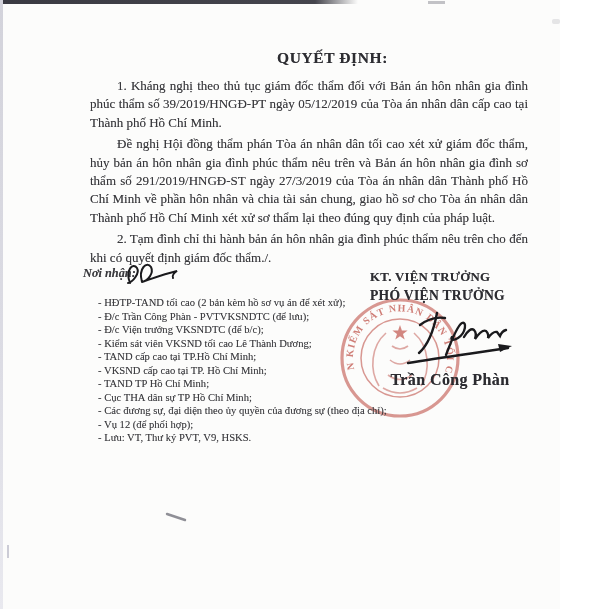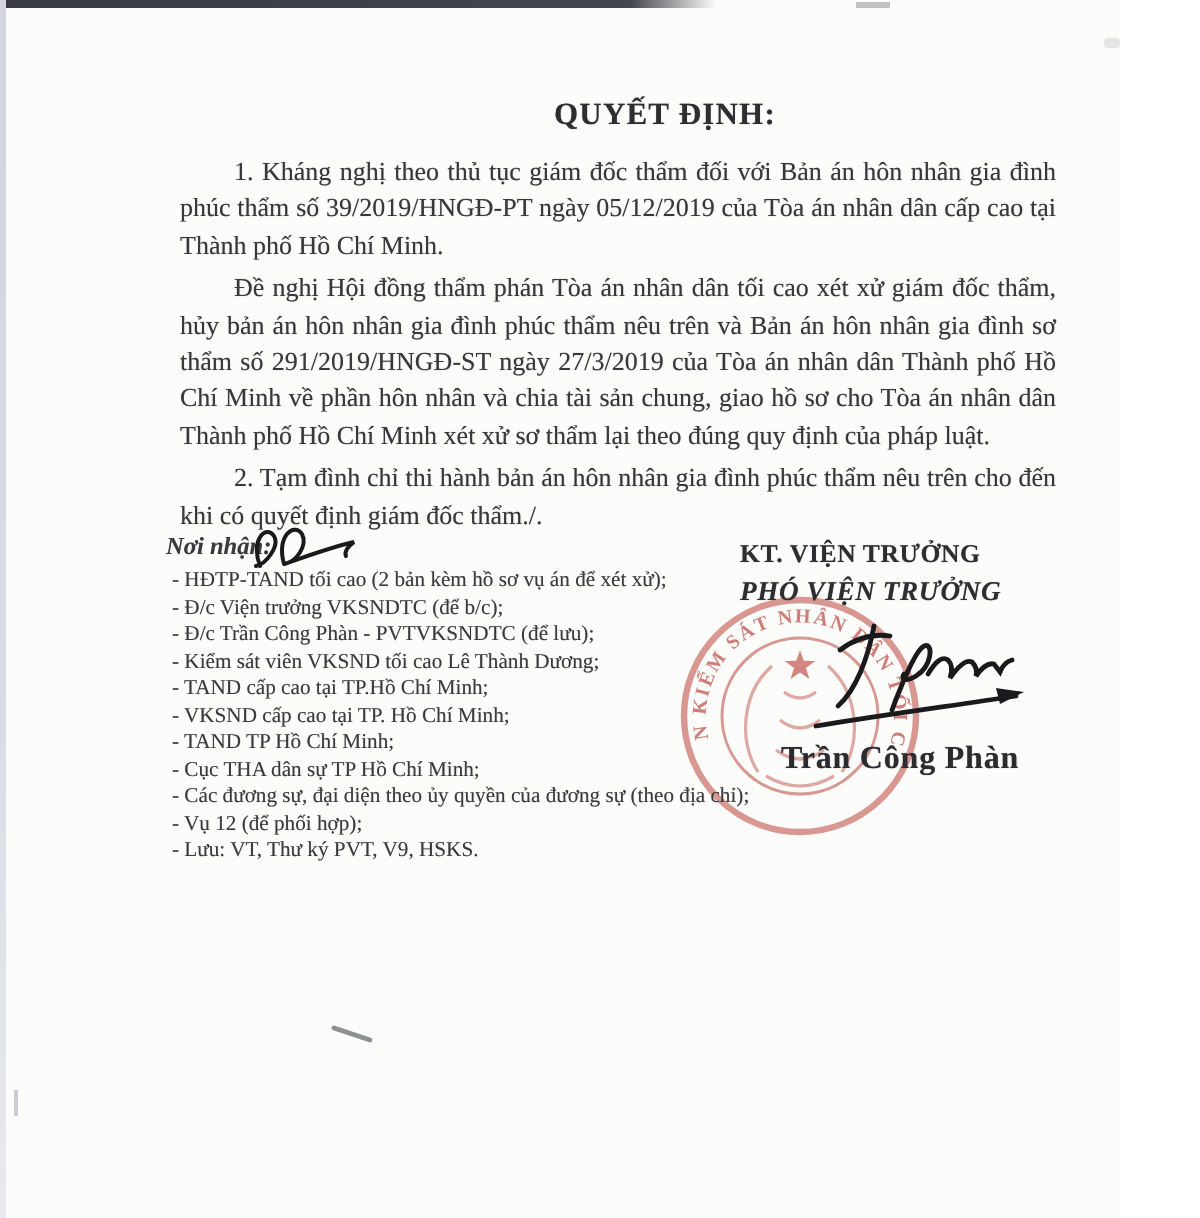--- a/index.html
+++ b/index.html
@@ -29,29 +29,29 @@
     text-shadow:0 0 0.5px rgba(56,56,60,0.45);
   }
   .body-text p { margin:0 0 3px 12px; text-indent:27px; }
 
   .recipients {
     position:absolute; left:82px; top:267px; width:372px;
     font-size:10.6px; line-height:13.45px; color:#3a3a3e;
     text-shadow:0 0 0.4px rgba(58,58,62,0.4); z-index:2;
   }
   .recipients .label { font-weight:bold; font-style:italic; font-size:12.3px; margin:0 0 4px 1px; }
-  .recipients ul { list-style:none; margin:4px; padding:0; }
+  .recipients ul { list-style:none; margin:16px; padding:0; }
 
   .sign-titles {
     position:absolute; left:370px; top:268px; width:160px; 
     font-weight:bold; color:#2d2d32; z-index:4; letter-spacing:0.3px;
     text-shadow:0 0 0.5px rgba(45,45,50,0.5);
   }
   .sign-titles .l1 { font-size:12.8px; line-height:18px; }
-  .sign-titles .l2 { font-size:13.6px; line-height:19px;font-style:italic; }
+  .sign-titles .l2 { font-size:13.6px; line-height:19px; }
 
   .signer-name {
     position:absolute; left:370px; top:371px; width:160px; text-align:center;
     font-weight:bold; font-size:16px; letter-spacing:0.4px; color:#2b2b30;
     z-index:4; text-shadow:0 0 0.5px rgba(43,43,48,0.5);
   }
   .stamp   { position:absolute; left:338px; top:296px; z-index:1; }
   .sig     { position:absolute; left:390px; top:303px; z-index:3; }
   .scribble{ position:absolute; left:116px; top:260px; z-index:3; }
   .smudge  { position:absolute; left:165px; top:511px; }
@@ -72,22 +72,22 @@
   <div class="body-text">
     <p>1. Kháng nghị theo thủ tục giám đốc thẩm đối với Bản án hôn nhân gia đình phúc thẩm số 39/2019/HNGĐ-PT ngày 05/12/2019 của Tòa án nhân dân cấp cao tại Thành phố Hồ Chí Minh.</p>
     <p>Đề nghị Hội đồng thẩm phán Tòa án nhân dân tối cao xét xử giám đốc thẩm, hủy bản án hôn nhân gia đình phúc thẩm nêu trên và Bản án hôn nhân gia đình sơ thẩm số 291/2019/HNGĐ-ST ngày 27/3/2019 của Tòa án nhân dân Thành phố Hồ Chí Minh về phần hôn nhân và chia tài sản chung, giao hồ sơ cho Tòa án nhân dân Thành phố Hồ Chí Minh xét xử sơ thẩm lại theo đúng quy định của pháp luật.</p>
     <p>2. Tạm đình chỉ thi hành bản án hôn nhân gia đình phúc thẩm nêu trên cho đến khi có quyết định giám đốc thẩm./.</p>
   </div>
 
   <div class="recipients">
     <div class="label">Nơi nhận:</div>
     <ul>
       <li>- HĐTP-TAND tối cao (2 bản kèm hồ sơ vụ án để xét xử);</li>
+      <li>- Đ/c Trần Công Phàn - PVTVKSNDTC (để lưu);</li>
       <li>- Đ/c Viện trưởng VKSNDTC (để b/c);</li>
-      <li>- Đ/c Trần Công Phàn - PVTVKSNDTC (để lưu);</li>
       <li>- Kiểm sát viên VKSND tối cao Lê Thành Dương;</li>
       <li>- TAND cấp cao tại TP.Hồ Chí Minh;</li>
       <li>- VKSND cấp cao tại TP. Hồ Chí Minh;</li>
       <li>- TAND TP Hồ Chí Minh;</li>
       <li>- Cục THA dân sự TP Hồ Chí Minh;</li>
       <li>- Các đương sự, đại diện theo ủy quyền của đương sự (theo địa chỉ);</li>
       <li>- Vụ 12 (để phối hợp);</li>
       <li>- Lưu: VT, Thư ký PVT, V9, HSKS.</li>
     </ul>
   </div>

